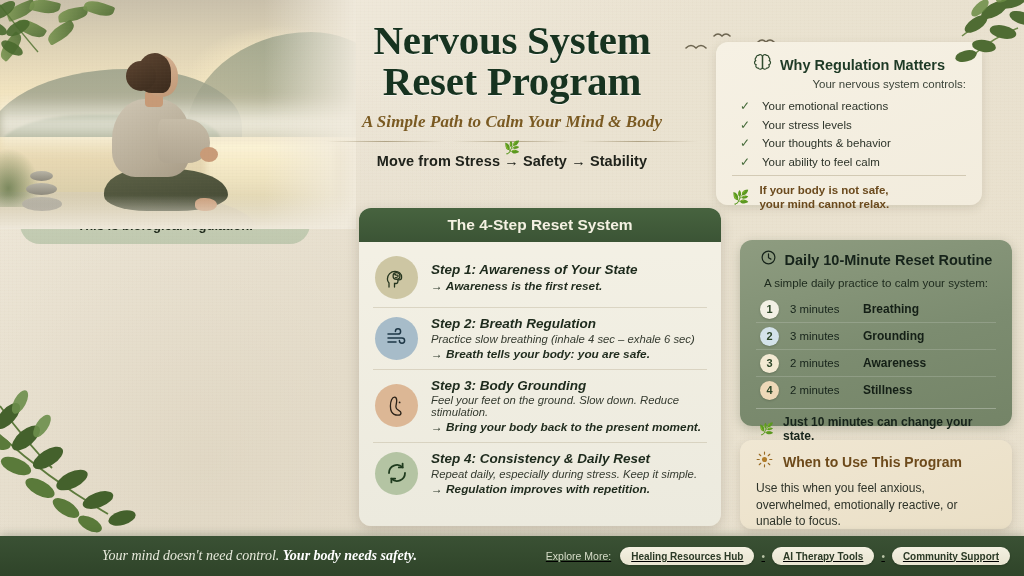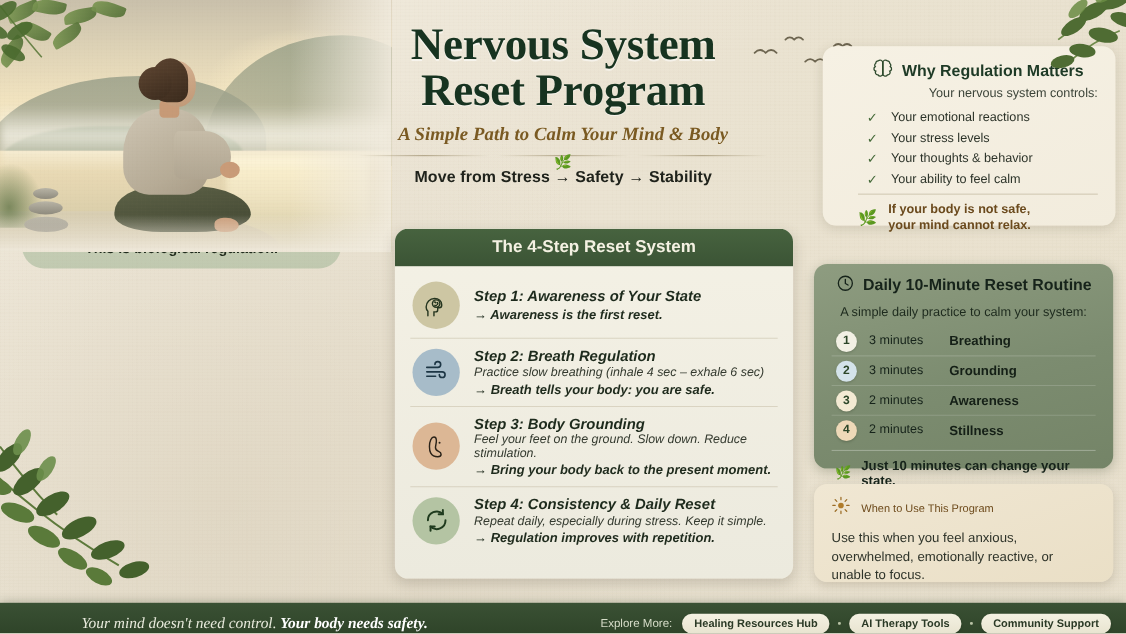--- a/index.html
+++ b/index.html
@@ -168,24 +168,24 @@
   .rule .leaf{ color:#6b8b3f; font-size:13px; line-height:1; }
   .tagline{
     margin-top:11px; font-size:14.5px; font-weight:700; color:#20231c; letter-spacing:.1px;
   }
 
   
   .card{ position:absolute; border-radius:12px; }
 
   
   #whycard{
-    left:748px; top:42px; width:266px; height:163px;
+    left:716px; top:42px; width:266px; height:163px;
     background:linear-gradient(160deg,#f6f1e4 0%,#f2ecdd 100%);
     box-shadow:0 3px 10px rgba(90,78,55,.16);
-    padding:11px 16px 10px 32px;
+    padding:11px 16px 10px 16px;
   }
   .why-head{ display:flex; align-items:center; justify-content:center; gap:8px; }
   .why-title{ font-size:14.5px; font-weight:700; color:#1e3a26; }
   .why-sub{ margin-top:2px; text-align:right; font-size:11.5px; color:#3b4338; }
   .why-list{ margin-top:9px; padding-left:8px; }
   .why-list li{ list-style:none; display:flex; gap:11px; align-items:center; margin-bottom:4.5px; }
   .why-list .tick{ color:#466b3a; font-size:12px; width:11px; }
   .why-list .txt{ font-size:11.5px; color:#2c3329; }
   .why-div{ margin:6px 0 0 0; height:1px; background:rgba(150,135,100,.35); }
   .why-note{ margin-top:7px; display:flex; gap:10px; align-items:center; }
@@ -263,42 +263,42 @@
   .rt-note .ntext{ font-size:12px; font-weight:700; color:#16231a; }
 
   
   #whencard{
     left:740px; top:440px; width:272px; height:89px;
     background:linear-gradient(160deg,#f0e7d3 0%,#eadfc6 100%);
     box-shadow:0 3px 9px rgba(95,80,50,.18);
     padding:11px 16px;
   }
   .wu-head{ display:flex; align-items:center; gap:10px; }
-  .wu-title{ font-size:10px; font-weight:400; color:#6d4a1b; }
+  .wu-title{ font-size:14px; font-weight:700; color:#6d4a1b; }
   .wu-body{ margin-top:8px; font-size:12px; color:#2e3329; line-height:1.38; }
 
   
   .deco{ position:absolute; pointer-events:none; }
   #deco-tr{ right:-6px; top:-10px; width:120px; height:118px; }
   #deco-bl{ left:-10px; bottom:28px; width:165px; height:190px; }
   #deco-tl2{ left:-6px; top:-4px; width:80px; height:90px; }
   .deco svg{ width:100%; height:100%; }
 
   
   .footer{
-    position:absolute; left:0; bottom:0; width:1024px; height:28px;
+    position:absolute; left:0; bottom:0; width:1024px; height:40px;
     background:linear-gradient(180deg,#3a5134 0%,#2f4429 100%);
-    display:flex; align-items:flex-end; box-shadow:0 -2px 8px rgba(40,55,30,.25);
+    display:flex; align-items:center; box-shadow:0 -2px 8px rgba(40,55,30,.25);padding-left:28px;
   }
   .footer .quote{
     margin-left:74px; font-family:"Liberation Serif", serif; font-style:italic;
     font-size:14px; color:#e8eadc;
   }
   .footer .quote b{ font-weight:700; color:#fff; }
-  .footer .explore{ margin-left:auto; display:flex; align-items:center; gap:7px; margin-right:14px; }
+  .footer .explore{ margin-left:auto; display:flex; align-items:center; gap:7px; margin-right:14px;text-decoration:underline; }
   .footer .exp-label{ font-size:10.5px; color:#d6dcc8; margin-right:2px; }
   .pill{
     background:linear-gradient(180deg,#f4f1e2,#e8e4d0); color:#2b3a26;
     border-radius:11px; padding:3.5px 11px; font-size:10px; font-weight:700;
     box-shadow:0 1px 2px rgba(20,30,15,.3);
   }
   .dot{ color:#b9c3a6; font-size:10px; }
 </style>
 </head>
 <body>

